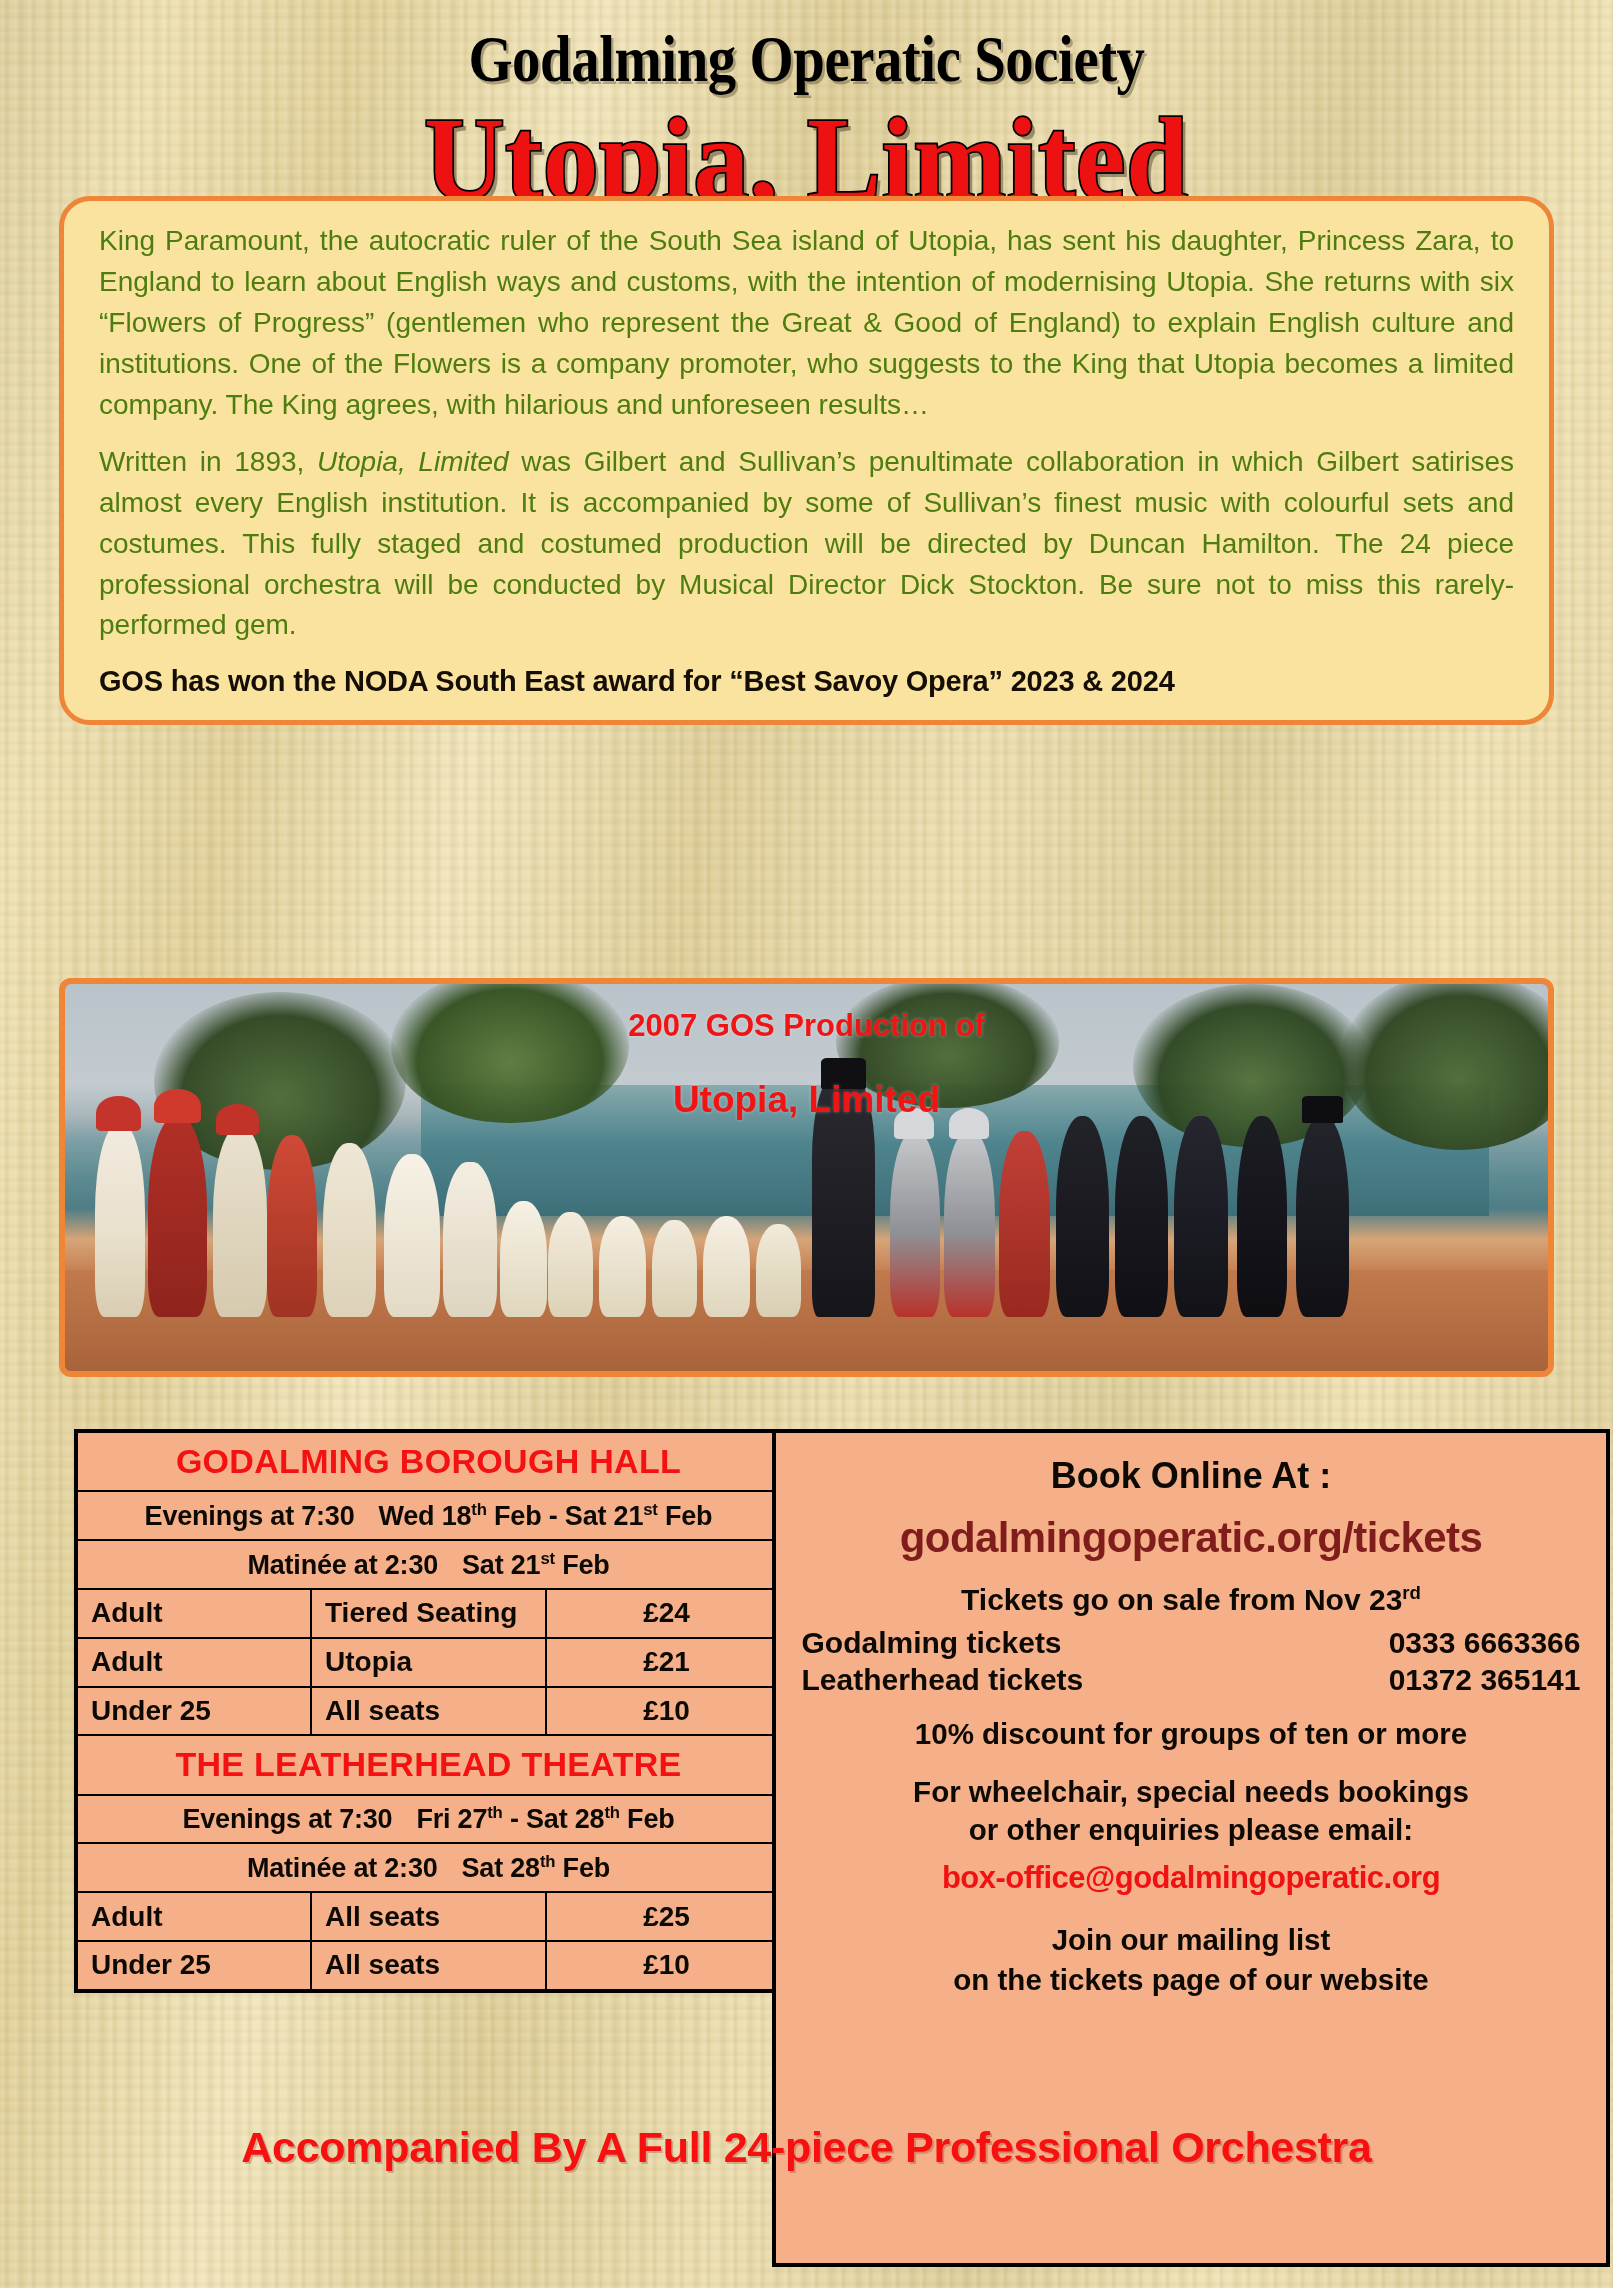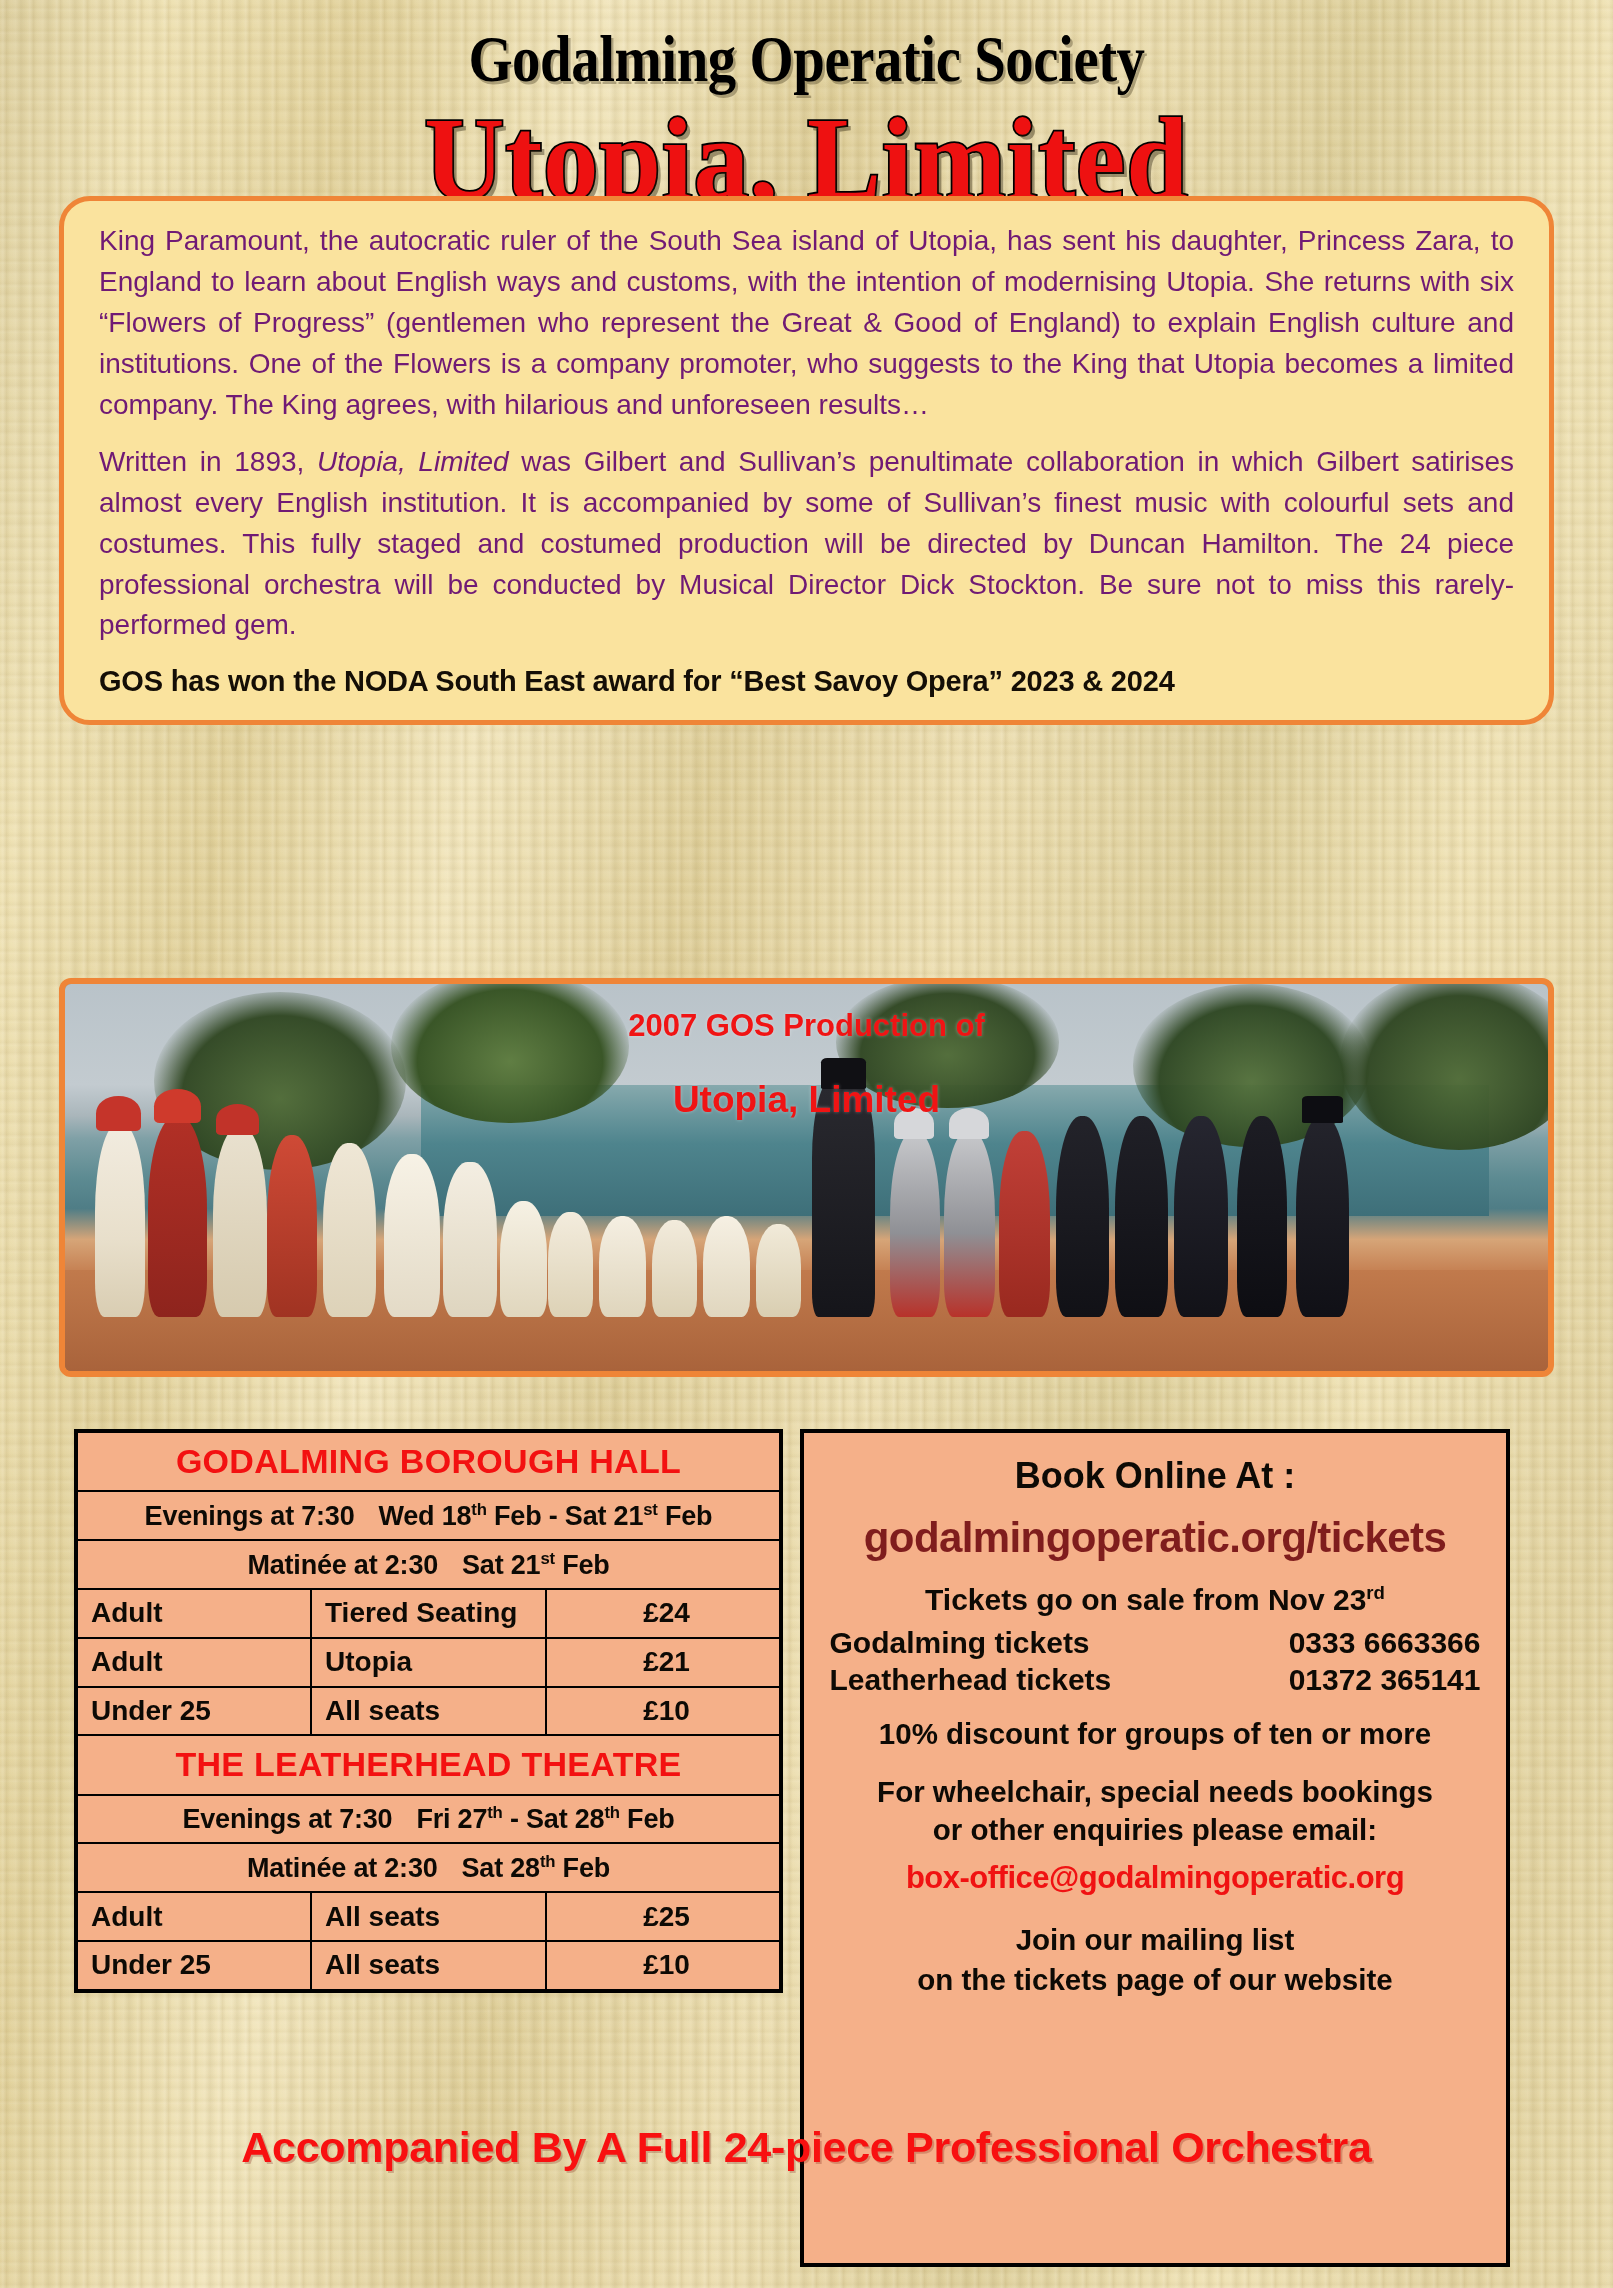--- a/index.html
+++ b/index.html
@@ -92,21 +92,21 @@
     box-sizing: border-box;
     background: #fae39e;
     border: 5.5px solid #ef8537;
     border-radius: 31px;
     padding: 20px 35px 22px 35px;
   }
   .synopsis-p {
     font-family: "Liberation Sans", sans-serif;
     font-size: 28px;
     line-height: 1.46;
-    color: #701a75;
+    color: #4d7c0f;
     text-align: justify;
     text-justify: inter-word;
     margin: 0 0 16.6px 0;
   }
   .synopsis-p:last-of-type { margin-bottom: 0; }
   .synopsis-p em { font-style: italic; }
   .award-line {
     font-family: "Liberation Sans", sans-serif;
     font-size: 29px;
     font-weight: bold;
@@ -224,23 +224,23 @@
     text-align: center;
     font-size: 27px;
     letter-spacing: -0.2px;
   }
   .schedule-table td.times .gap { display: inline-block; width: 24px; }
   .schedule-table td.price { text-align: center; padding-left: 20px; }
   sup { font-size: 0.62em; vertical-align: super; }
 
   .booking-box {
     position: absolute;
-    left: 800px;
+    left: 772px;
     top: 1429px;
-    width: 710px;
+    width: 838px;
     height: 838px;
     box-sizing: border-box;
     background: #f5b089;
     border: 4.6px solid #000;
     padding: 22px 20px 14.8px 20px;
     text-align: center;
     font-family: "Liberation Sans", sans-serif;
     color: #0d0a05;
   }
   .bk-heading {

